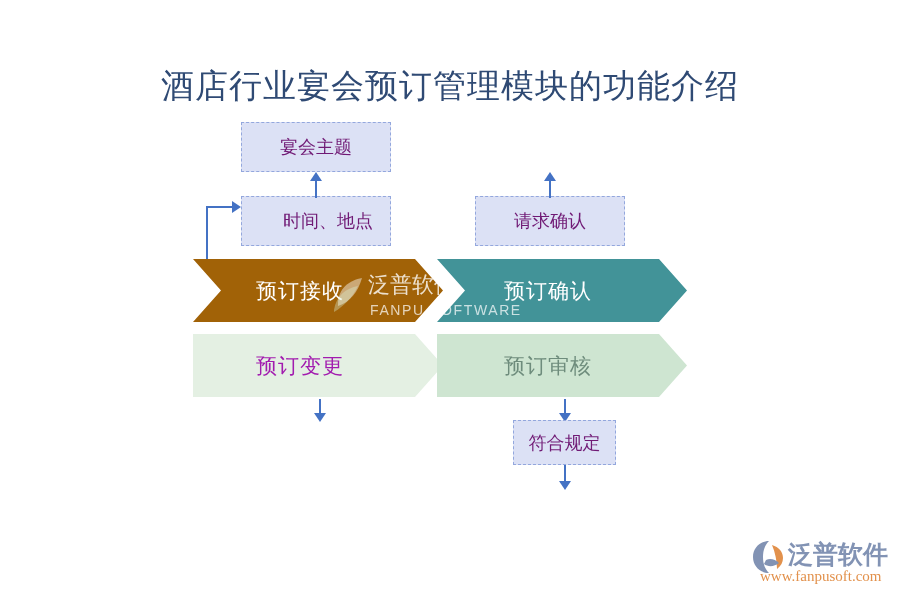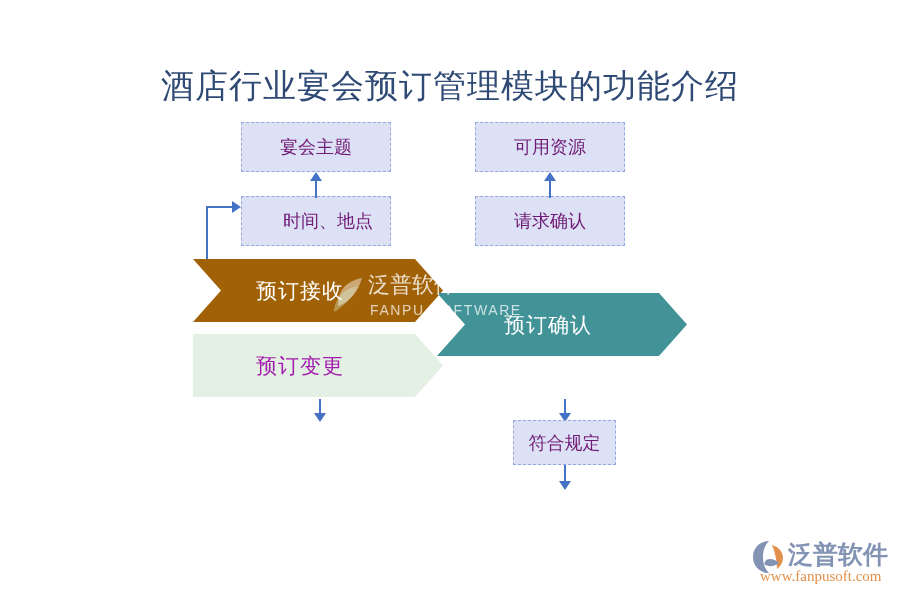--- a/index.html
+++ b/index.html
@@ -173,23 +173,20 @@
 <body>
 
 <div class="canvas">
 
   <div class="page-title">酒店行业宴会预订管理模块的功能介绍</div>
 
   <div class="dbox" style="left:241px; top:122px; width:150px; height:50px;">
     <span>宴会主题</span>
   </div>
 
-  <div class="dbox" style="left:475px; top:122px; width:150px; height:50px;">
-    <span>可用资源</span>
-  </div>
 
   <div class="dbox" style="left:241px; top:196px; width:150px; height:50px;padding-left:24px;">
     <span>时间、地点</span>
   </div>
 
   <div class="dbox" style="left:475px; top:196px; width:150px; height:50px;">
     <span>请求确认</span>
   </div>
 
   <div class="vline" style="left:315px; top:180px; height:18px;"></div>
@@ -199,37 +196,40 @@
   <div class="arrow-up" style="left:544px; top:172px;"></div>
 
   <div class="vline" style="left:206px; top:206px; height:62px;"></div>
   <div class="hline" style="left:206px; top:206px; width:28px;"></div>
   <div class="arrow-right" style="left:232px; top:201px;"></div>
 
   <div class="chev chev-notch" style="left:193px; top:259px; width:250px; height:63px; background:#a16207; color:#FFFFFF;">
     <span style="transform:translateX(-18px);">预订接收</span>
   </div>
 
-  <div class="chev chev-notch" style="left:437px; top:259px; width:250px; height:63px; background:#429398; color:#FFFFFF;margin-top:34px;">
+  <div class="chev chev-notch" style="left:437px; top:259px; width:250px; height:63px; background:#429398; color:#FFFFFF;">
     <span style="transform:translateX(-14px);">预订确认</span>
   </div>
 
   <div class="watermark">
     <svg class="wm-mark" viewBox="0 0 34 40">
       <path d="M6 30 C6 14, 18 6, 30 4 C26 18, 18 28, 6 32 Z" fill="rgba(255,255,255,0.45)"></path>
       <path d="M2 36 C4 22, 14 14, 26 12 C20 24, 12 32, 2 38 Z" fill="rgba(220,245,220,0.35)"></path>
     </svg>
     <div class="wm-text">泛普软件</div>
     <div class="wm-sub">FANPU SOFTWARE</div>
   </div>
 
   <div class="chev chev-flat" style="left:193px; top:334px; width:250px; height:63px; background:#E4F0E3; color:#a21caf;">
     <span style="transform:translateX(-18px);">预订变更</span>
   </div>
 
+  <div class="chev chev-flat" style="left:437px; top:334px; width:250px; height:63px; background:#CEE5D1; color:#6E8C7C;">
+    <span style="transform:translateX(-14px);">预订审核</span>
+  </div>
 
   <div class="vline" style="left:319px; top:399px; height:16px;"></div>
   <div class="arrow-down" style="left:314px; top:413px;"></div>
 
   <div class="vline" style="left:564px; top:399px; height:16px;"></div>
   <div class="arrow-down" style="left:559px; top:413px;"></div>
 
 
   <div class="dbox" style="left:513px; top:420px; width:103px; height:45px;">
     <span>符合规定</span>

